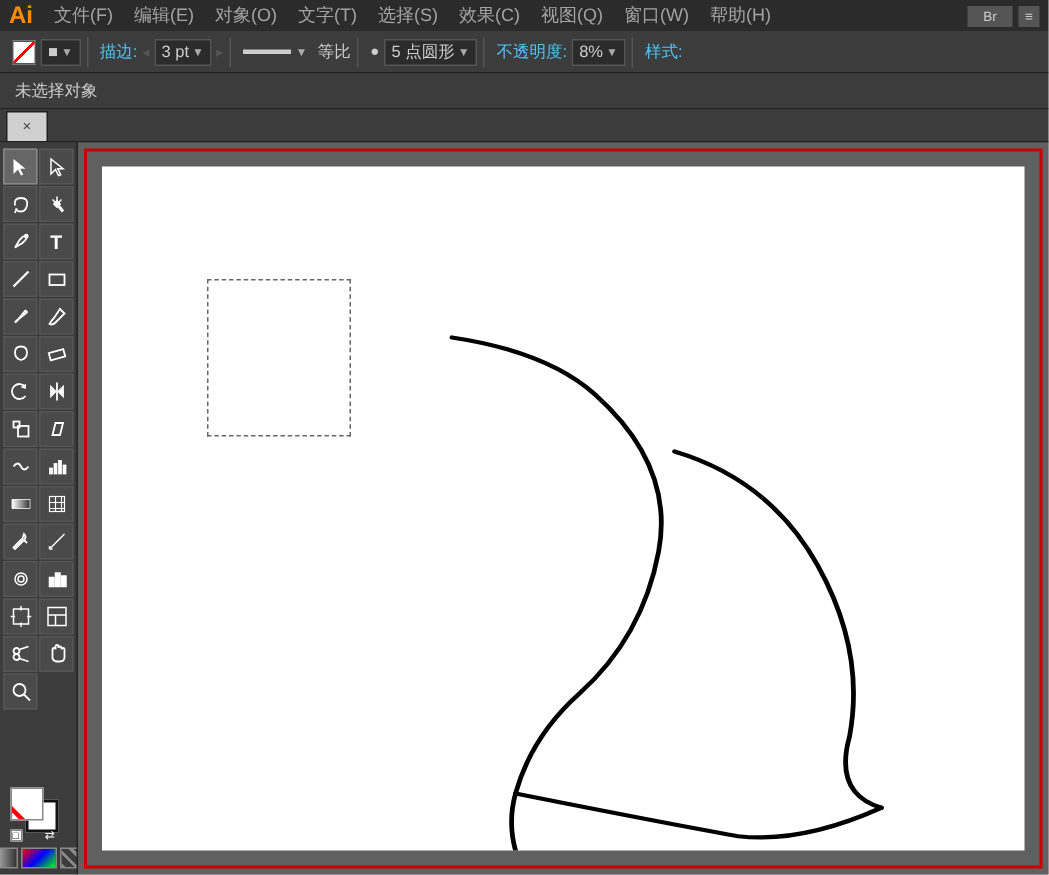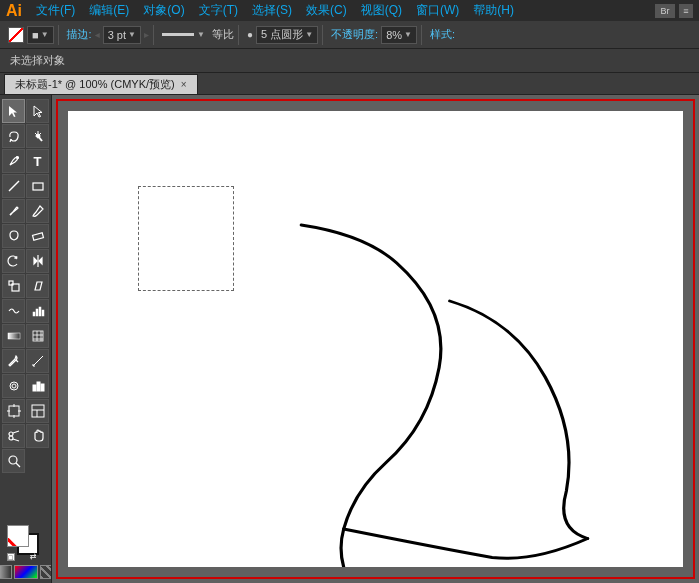--- a/index.html
+++ b/index.html
@@ -21,21 +21,21 @@
       font-size: 16px;
       margin-right: 8px;
     }
     #title-bar .menu-items {
       display: flex;
       gap: 2px;
     }
     #title-bar .menu-item {
       padding: 0 6px;
       cursor: pointer;
-      color: #0ea5e9;
+      color: #a3a3a3;
       font-size: 12px;
     }
 
     
     #toolbar {
       height: 28px;
       background: #3c3c3c;
       display: flex;
       align-items: center;
       padding: 0 4px;
@@ -235,21 +235,21 @@
     <span class="menu-item">编辑(E)</span>
     <span class="menu-item">对象(O)</span>
     <span class="menu-item">文字(T)</span>
     <span class="menu-item">选择(S)</span>
     <span class="menu-item">效果(C)</span>
     <span class="menu-item">视图(Q)</span>
     <span class="menu-item">窗口(W)</span>
     <span class="menu-item">帮助(H)</span>
   </div>
   <div style="margin-left:auto; display:flex; gap:4px;">
-    <span style="width:20px;height:14px;background:#555;display:inline-block;font-size:9px;text-align:center;line-height:14px;">Br</span>
+    <span style="width:30px;height:14px;background:#555;display:inline-block;font-size:9px;text-align:center;line-height:14px;">Br</span>
     <span style="width:14px;height:14px;background:#555;display:inline-block;font-size:9px;text-align:center;line-height:14px;">≡</span>
   </div>
 </div>
 
 <div id="toolbar">
   <div class="toolbar-section">
     <div class="color-swatch-red"></div>
     <div class="toolbar-dropdown">
       <span>■</span>
         <span class="small-arrow">▼</span>
@@ -287,21 +287,20 @@
     <span class="toolbar-text-label">样式:</span>
   </div>
 </div>
 
 <div id="toolbar2">
   <span style="color:#ccc;font-size:11px;padding:0 6px;font-family:Liberation Serif, serif;">未选择对象</span>
 </div>
 
 <div id="tab-bar">
   <div class="tab active">
-    <span>未标题-1* @ 100% (CMYK/预览)</span>
     <span class="tab-close">×</span>
   </div>
 </div>
 
 <div id="main">
 
   <div id="toolbox">
     <div class="tool-row">
       <div class="tool-btn active" title="Selection">
         <svg viewBox="0 0 14 14" fill="white">

